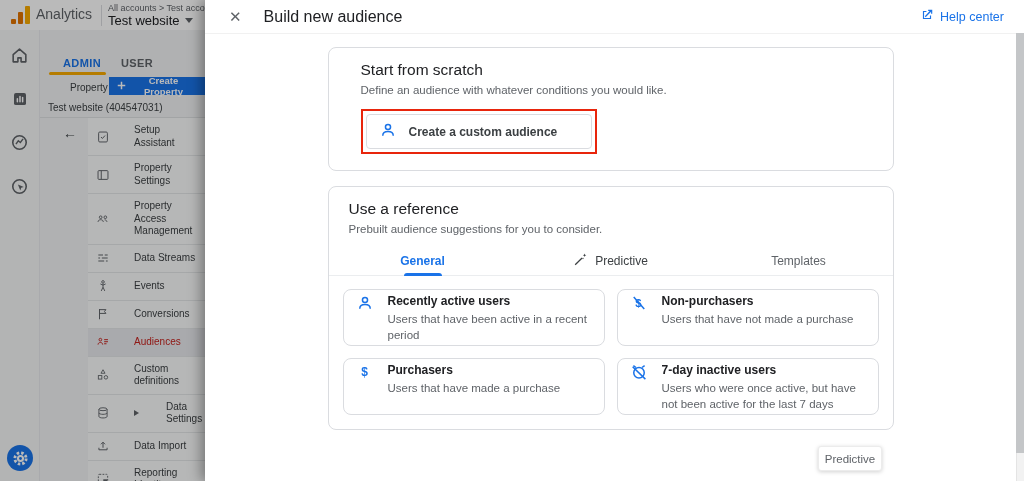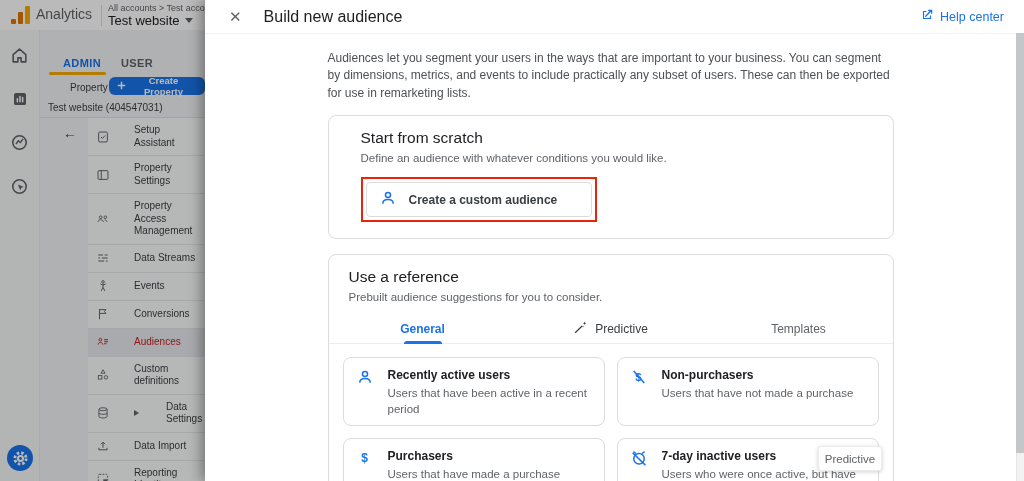--- a/index.html
+++ b/index.html
@@ -23,21 +23,21 @@
   .rail { position:absolute; left:0; top:30px; width:40px; height:451px; background:#f6f7f7; z-index:1; border-right:1px solid #e8eaed; }
   .rail-items { display:flex; flex-direction:column; align-items:center; padding-top:16px; gap:21px; }
   .rail-gear { position:absolute; left:7px; bottom:10px; width:26px; height:26px; border-radius:50%; background:#1a73e8; display:flex; align-items:center; justify-content:center; }
 
   
   .admin { position:absolute; left:40px; top:30px; width:165px; height:451px; background:#f1f3f4; z-index:1; }
   .tab-admin { position:absolute; left:23px; top:27px; font-size:11px; font-weight:bold; letter-spacing:.4px; color:#1a73e8; }
   .tab-user { position:absolute; left:81px; top:27px; font-size:11px; font-weight:bold; letter-spacing:.4px; color:#5f6368; }
   .tab-underline { position:absolute; left:9px; top:42px; width:57px; height:3px; background:#f9ab00; border-radius:2px; }
   .prop-label { position:absolute; left:30px; top:52px; font-size:10px; color:#3c4043; }
-  .create-prop { position:absolute; left:69px; top:47px; height:18px; background:#1a73e8; color:#fff; border:none; border-radius:6px; font-size:9.5px; font-weight:bold; display:flex; align-items:center; gap:4px; padding:0 8px; }
+  .create-prop { position:absolute; left:69px; top:47px; height:18px; background:#1a73e8; color:#fff; border:none; border-radius:0; font-size:9.5px; font-weight:bold; display:flex; align-items:center; gap:4px; padding:0 8px; }
   .prop-name { position:absolute; left:8px; top:72px; font-size:10px; color:#3c4043; }
   .panel-div { position:absolute; left:0; top:87px; width:165px; height:1px; background:#dfe1e3; }
   .back-arrow { position:absolute; left:17px; top:90px; width:26px; height:26px; border-radius:50%; display:flex; align-items:center; justify-content:center; font-size:14px; color:#3c4043; }
   .menu { position:absolute; left:48px; top:88px; width:117px; background:#fafbfb; }
   .menu-item { display:flex; align-items:center; gap:24px; padding:6px 4px 6px 8px; border-bottom:1px solid #e4e6e8; min-height:28px; }
   .menu-item .mi-label { font-size:10px; color:#3c4043; line-height:1.25; }
   .menu-item.selected { background:#e8eaed; }
   .menu-item.selected .mi-label { color:#c5221f; }
   .mi-ic { flex:0 0 14px; display:flex; }
   .expand-arrow { width:0; height:0; border-top:3.5px solid transparent; border-bottom:3.5px solid transparent; border-left:5px solid #5f6368; margin-right:3px; }
@@ -63,21 +63,21 @@
   .custom-audience-btn { display:flex; align-items:center; gap:12px; width:226px; border:1px solid #dadce0; border-radius:4px; background:#fff; padding:6px 12px; cursor:pointer; }
   .custom-audience-btn span { font-size:12px; font-weight:bold; color:#3c4043; }
   .card-ref { margin-top:15px; padding:13px 0 12px; }
   .card-ref .pad { padding:0 20px; }
   .tabs { margin-top:11px; display:flex; border-bottom:1px solid #ebedef; }
   .tab { flex:1; height:29px; display:flex; align-items:center; justify-content:center; gap:7px; font-size:12px; color:#5f6368; position:relative; cursor:pointer; }
   .tab.active { color:#1a73e8; font-weight:bold; }
   .tab.active::after { content:''; position:absolute; bottom:-1px; left:50%; transform:translateX(-50%); width:38px; height:3px; background:#1a73e8; border-radius:3px 3px 0 0; }
   .tab.predictive { color:#3c4043; }
   .sug-grid { display:grid; grid-template-columns:1fr 1fr; gap:12px; padding:13px 14px 2px; }
-  .sug-card { border:1px solid #dadce0; border-radius:8px; background:#fff; display:flex; gap:12px; padding:8px 12px; cursor:pointer; }
+  .sug-card { border:1px solid #dadce0; border-radius:8px; background:#fff; display:flex; gap:12px; padding:2px 12px; cursor:pointer; }
   .sug-ic { flex:0 0 20px; padding-top:2px; }
   .sug-title { font-size:12px; font-weight:bold; color:#202124; margin-top:2px; }
   .sug-desc { font-size:11.5px; color:#5f6368; margin-top:4px; line-height:1.35; }
 
   
   .flameshot { position:absolute; left:818px; top:446px; width:64px; height:25px; background:#fff; border:1px solid #ececec; border-radius:3px; box-shadow:0 1px 4px rgba(0,0,0,0.18); display:flex; align-items:center; justify-content:center; font-size:11.5px; color:#5f6368; z-index:30; }
   .sb-track { position:absolute; left:1016px; top:33px; width:8px; height:448px; background:#f2f2f2; border-left:1px solid #e4e4e4; z-index:40; }
   .sb-thumb { position:absolute; left:1016px; top:33px; width:8px; height:420px; background:#c4c6c8; z-index:41; }
 </style>
 </head>
@@ -274,21 +274,20 @@
       <a class="help-link">
         <span><svg viewBox="0 0 24 24" width="14" height="14">
               <path d="M14 3h7v7h-2V6.4l-9.3 9.3-1.4-1.4L16.6 5H14zM5 5h6v2H7v10h10v-4h2v6H5z" fill="#1a73e8"></path>
             </svg></span>
         <span>Help center</span>
       </a>
     </div>
 
     <div class="modal-body">
       <div class="content-col">
-        <div class="audience-desc">Audiences let you segment your users in the ways that are important to your business. You can segment by dimensions, metrics, and events to include practically any subset of users. These can then be exported for use in remarketing lists.</div>
 
         <div class="card card-scratch">
           <div class="card-h">Start from scratch</div>
           <div class="card-sub">Define an audience with whatever conditions you would like.</div>
           <div class="annot-red">
             <button class="custom-audience-btn">
               <span><svg viewBox="0 0 24 24" width="18" height="18">
                     <circle cx="12" cy="8" r="3.4" fill="none" stroke="#1a73e8" stroke-width="2"></circle>
                     <path d="M5 19.5c0-3.5 3.1-5.5 7-5.5s7 2 7 5.5" fill="none" stroke="#1a73e8" stroke-width="2"></path>
                   </svg></span>

